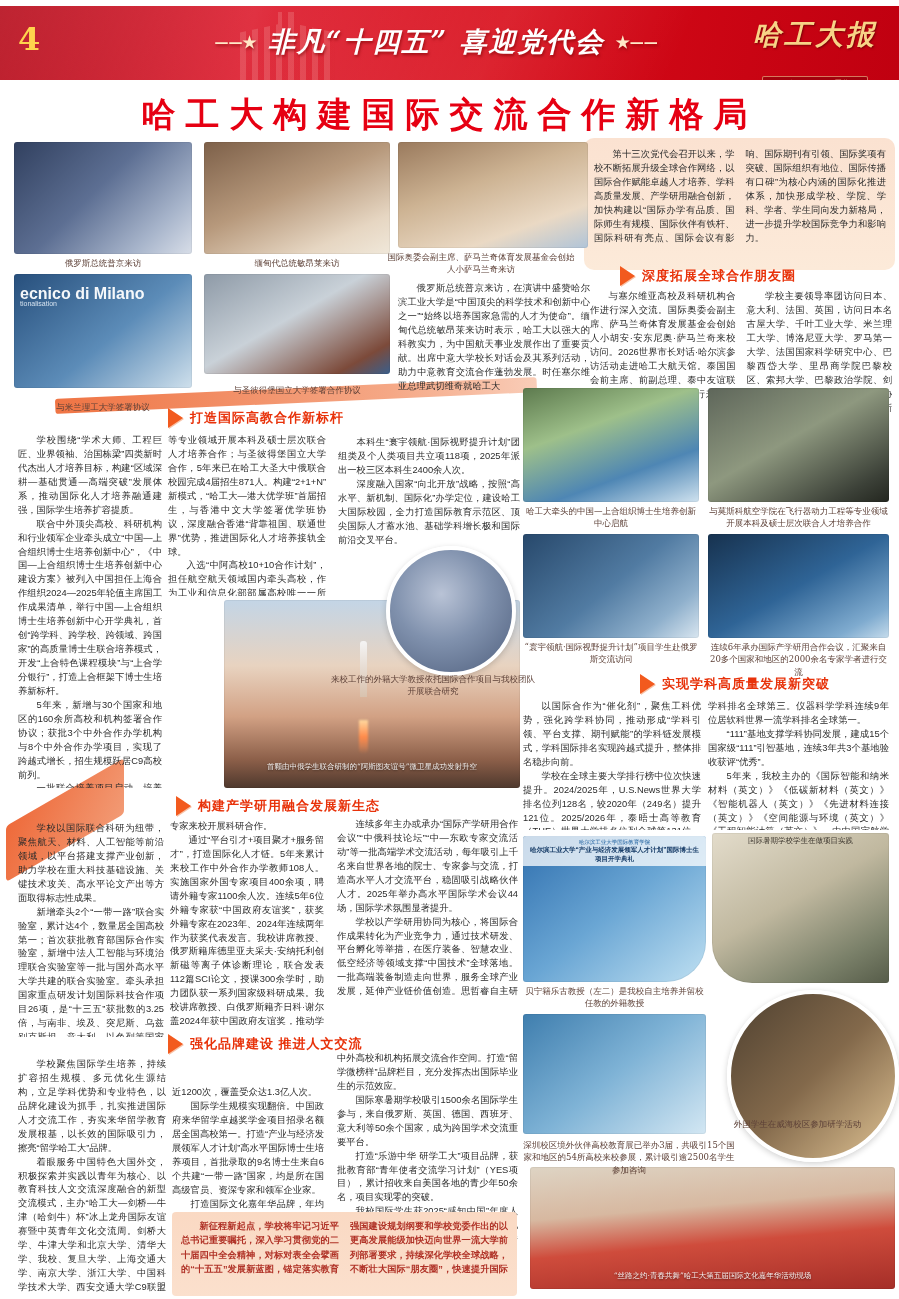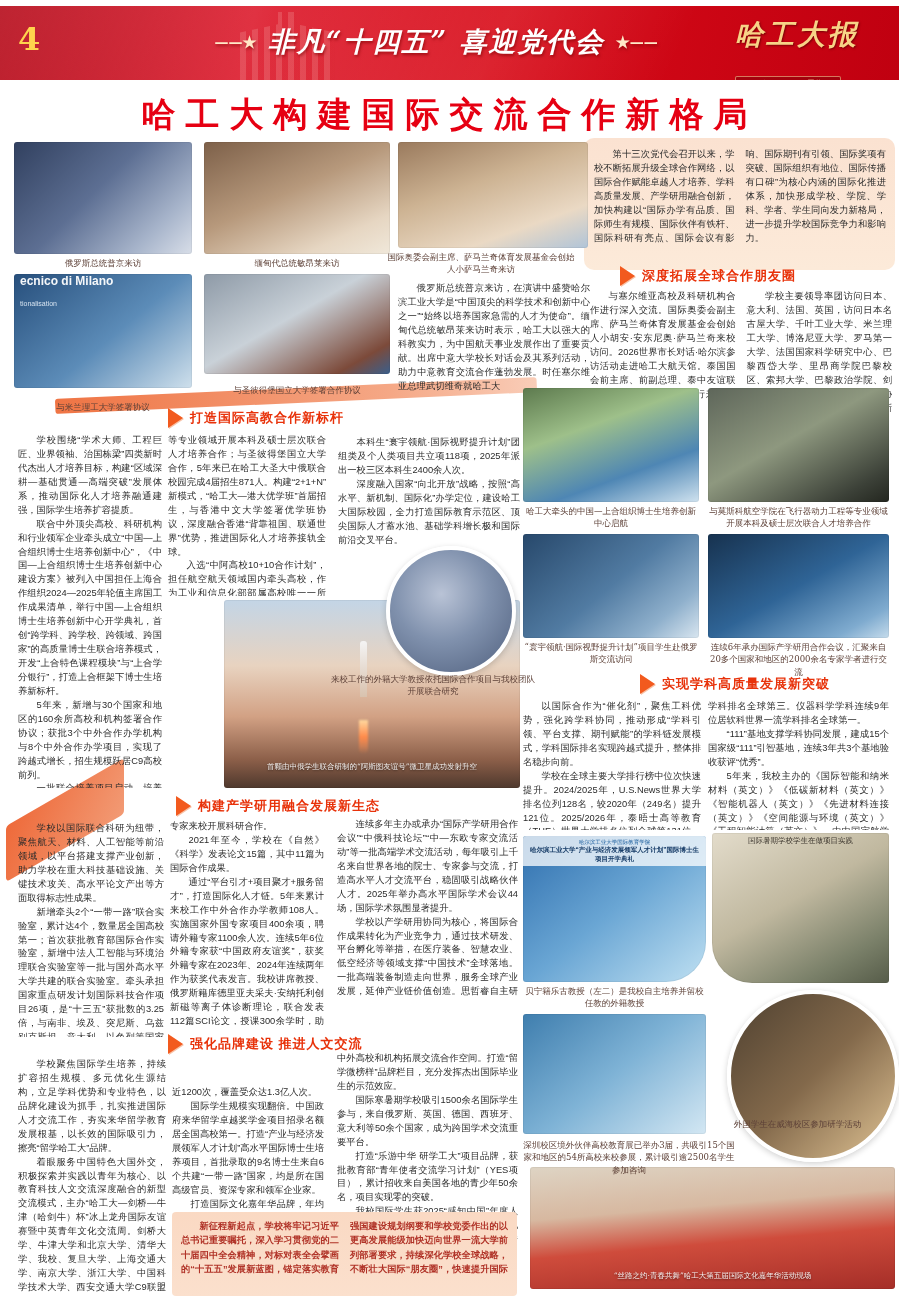--- a/index.html
+++ b/index.html
@@ -13,21 +13,21 @@
     background:linear-gradient(115deg,rgba(255,255,255,.14) 0%,rgba(255,255,255,0) 30%,rgba(255,255,255,.10) 55%,rgba(255,255,255,0) 75%);}
   .banner .building{position:absolute;left:240px;top:6px;width:95px;height:68px;opacity:.30;
     background:repeating-linear-gradient(90deg,rgba(255,230,220,.55) 0 6px,rgba(200,30,30,.1) 6px 12px);
     clip-path:polygon(40% 0,60% 0,60% 18%,100% 30%,100% 100%,0 100%,0 30%,40% 18%);}
   .pagenum{position:absolute;left:18px;top:14px;font-size:32px;font-weight:bold;color:#ffd44d;
     font-family:"DejaVu Serif",serif;}
   .slogan{position:absolute;left:50%;top:18px;transform:translateX(-53%);white-space:nowrap;
     color:#fff;font-family:"DejaVu Serif",serif;font-style:italic;font-weight:bold;font-size:27px;
     text-shadow:1px 2px 3px rgba(120,0,0,.6);letter-spacing:2px;}
   .slogan .decor{font-size:14px;color:#ffe9c8;font-style:normal;vertical-align:4px;letter-spacing:0;}
-  .masthead{position:absolute;right:40px;top:10px;text-align:left;}
+  .masthead{position:absolute;right:22px;top:10px;text-align:center;}
   .masthead .name{font-family:"DejaVu Serif",serif;font-style:italic;font-weight:bold;
     font-size:28px;color:#f7d387;text-shadow:1px 1px 2px rgba(90,0,0,.7);letter-spacing:3px;}
   .masthead .date{margin-top:4px;display:inline-block;font-size:9px;color:#ffe9b6;
     background:rgba(120,0,8,.45);border:1px solid rgba(255,220,160,.55);padding:1px 6px;border-radius:2px;}
   
   .headline{left:0;top:92px;width:899px;text-align:center;font-size:34px;font-weight:bold;
     color:#e60012;letter-spacing:10px;}
   
   .ph{border-radius:3px;overflow:hidden;box-shadow:0 0 0 1px rgba(0,0,0,.05) inset;}
   .ph-crowd{background:linear-gradient(135deg,#31405f 0%,#5d6f93 45%,#a9b6cc 80%,#d8dee8 100%);}
@@ -47,21 +47,21 @@
   .ph-carpet{background:linear-gradient(175deg,#ded4c4 0%,#d7b8a0 35%,#cf4c3c 60%,#a52e28 100%);}
   .ph-portrait{background:radial-gradient(circle at 42% 36%,#b9c3d6 0%,#8091ad 45%,#4f5f7d 100%);
     border-radius:50%;border:4px solid #fff;box-shadow:0 2px 6px rgba(0,0,0,.18);}
   .rocket-body{position:absolute;left:46%;top:22%;width:7px;height:56px;background:linear-gradient(180deg,#f4f4f4,#d8c2ae);border-radius:3px 3px 0 0;}
   .rocket-flame{position:absolute;left:45.5%;top:64%;width:9px;height:34px;background:linear-gradient(180deg,#ffd9a0,#ff8a4a,rgba(255,170,90,0));border-radius:0 0 6px 6px;filter:blur(1px);}
   .cap{font-family:"DejaVu Serif",serif;font-size:8.5px;color:#5d4037;text-align:center;line-height:1.45;}
   .cap-onphoto{font-family:"DejaVu Serif",serif;font-size:7.5px;color:rgba(255,255,255,.92);
     text-align:center;text-shadow:0 1px 2px rgba(0,0,0,.5);}
   .ph .ov-top{position:absolute;left:0;top:3px;width:100%;text-align:center;
     font-family:"DejaVu Serif",serif;font-size:7.5px;color:#3d372f;}
-  .milano-t1{position:absolute;left:6px;top:0;font-size:12px;font-weight:bold;color:#fff;opacity:.95;}
+  .milano-t1{position:absolute;left:6px;top:11px;font-size:16px;font-weight:bold;color:#fff;opacity:.95;}
   .milano-t2{position:absolute;left:6px;top:26px;font-size:7px;color:#e6f0fa;opacity:.9;}
   .ebanner{position:absolute;left:0;top:0;width:100%;padding:3px 4px 2px;box-sizing:border-box;
     background:rgba(255,255,255,.75);}
   .ebanner .l1{font-size:5.5px;color:#1c5f9e;text-align:center;}
   .ebanner .l2{font-size:6.5px;font-weight:bold;color:#143a66;text-align:center;}
   
   .txt{font-size:9.3px;line-height:1.5;text-align:justify;overflow:hidden;}
   .txt p{margin:0;text-indent:2em;}
   .two-col{column-count:2;column-gap:11px;}
   .sec-h{display:flex;align-items:center;gap:7px;height:20px;}
@@ -189,21 +189,20 @@
   <div class="abs sec-h" style="left:168px;top:796px;padding-left:8px;">
     <span class="arrow"></span>
     <span class="t">构建产学研用融合发展新生态</span>
   </div>
   <div class="abs txt" style="left:18px;top:822px;width:146px;height:215px;">
       <p>学校以国际联合科研为纽带，聚焦航天、材料、人工智能等前沿领域，以平台搭建支撑产业创新，助力学校在重大科技基础设施、关键技术攻关、高水平论文产出等方面取得标志性成果。</p>
       <p>新增牵头2个“一带一路”联合实验室，累计达4个，数量居全国高校第一；首次获批教育部国际合作实验室，新增中法人工智能与环境治理联合实验室等一批与国外高水平大学共建的联合实验室。牵头承担国家重点研发计划国际科技合作项目26项，是“十三五”获批数的3.25倍，与南非、埃及、突尼斯、乌兹别克斯坦、意大利、以色列等国家合作取得突破。成功发射首颗由中俄学生联合研制的“阿斯图友谊号”微卫星，成为中俄青年科研合作标志性成果。吸引一批顶尖外籍</p>
     </div>
   <div class="abs txt" style="left:170px;top:820px;width:154px;height:205px;">
       <p style="text-indent: 0px;">专家来校开展科研合作。</p>
-      <p>2021年至今，学校在《自然》《科学》发表论文15篇，其中11篇为国际合作成果。</p>
       <p>通过“平台引才+项目聚才+服务留才”，打造国际化人才链。5年来累计来校工作中外合作办学教师108人。实施国家外国专家项目400余项，聘请外籍专家1100余人次。连续5年6位外籍专家获“中国政府友谊奖”，获奖外籍专家在2023年、2024年连续两年作为获奖代表发言。我校讲席教授、俄罗斯籍库德里亚夫采夫·安纳托利创新磁等离子体诊断理论，联合发表112篇SCI论文，授课300余学时，助力团队获一系列国家级科研成果。我校讲席教授、白俄罗斯籍齐日科·谢尔盖2024年获中国政府友谊奖，推动学校与白俄罗斯国家科学院共建“先进动力传动与储能技术联合实验室”，促成10余名院士依托学校申报国家级领军人才。</p>
     </div>
   <div class="abs txt" style="left:337px;top:818px;width:181px;height:182px;">
       <p>连续多年主办或承办“国际产学研用合作会议”“中俄科技论坛”“中—东欧专家交流活动”等一批高端学术交流活动，每年吸引上千名来自世界各地的院士、专家参与交流，打造高水平人才交流平台，稳固吸引战略伙伴人才。2025年举办高水平国际学术会议44场，国际学术氛围显著提升。</p>
       <p>学校以产学研用协同为核心，将国际合作成果转化为产业竞争力，通过技术研发、平台孵化等举措，在医疗装备、智慧农业、低空经济等领域支撑“中国技术”全球落地。一批高端装备制造走向世界，服务全球产业发展，延伸产业链价值创造。思哲睿自主研发的国产腔镜手术机器人，销售覆盖4大洲20余个国家，成为首个实现规模化出口的国产手术机器人品牌。“天工开悟（Kwoo）”农业大模型荣获2024年度英国国际发明展最高奖—钻石奖，技术已输出至东南亚等地区。</p>
     </div>
 
   <div class="abs sec-h" style="left:168px;top:1034px;">
     <span class="arrow"></span>
     <span class="t">强化品牌建设 推进人文交流</span>

